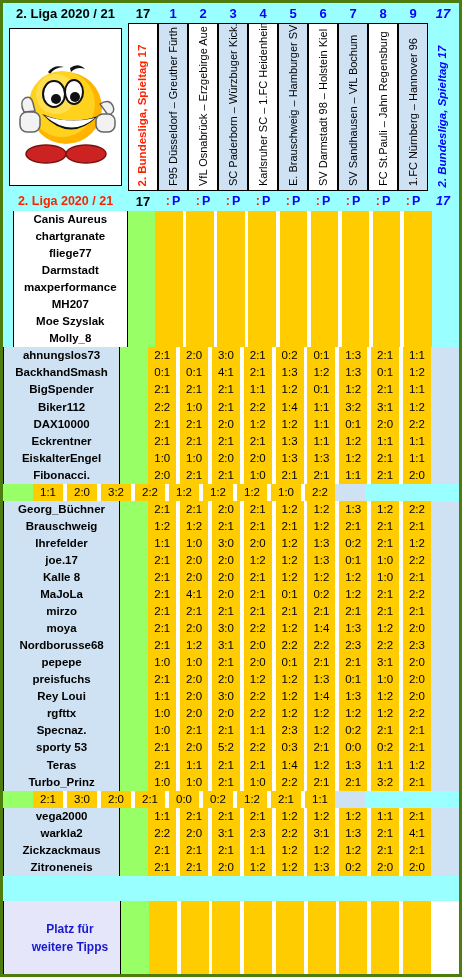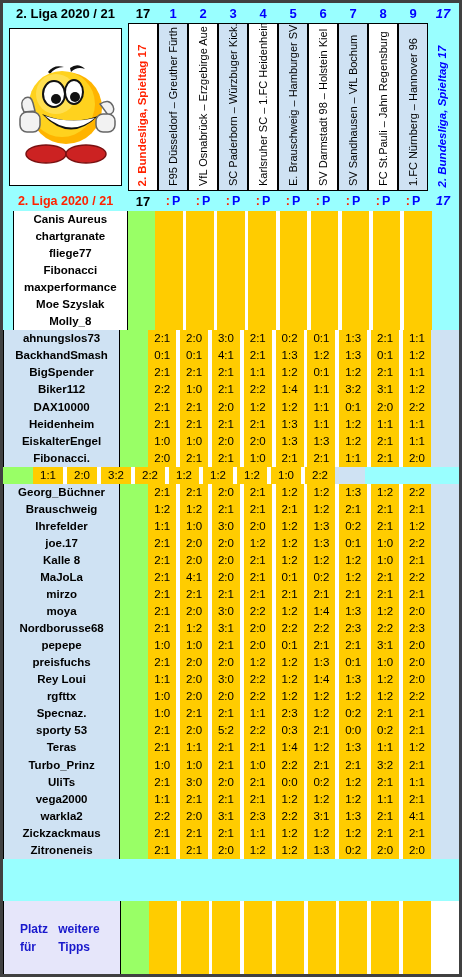--- a/index.html
+++ b/index.html
@@ -5,21 +5,21 @@
 <style>
   html,body{margin:0;padding:0;background:#ffffff;}
   body{
     font-family:"Liberation Sans", sans-serif;
     -webkit-font-smoothing:none;
   }
   #page{
     position:relative;
     width:462px;
     height:977px;
-    background:#404040;
+    background:#4d7c0f;
     overflow:hidden;
     box-sizing:border-box;
   }
   
   #frame{
     position:absolute;
     left:3px; top:3px;
     width:456px; height:971px;
     background:#99ffff;
     box-sizing:border-box;
@@ -195,21 +195,21 @@
     width:456px; height:73px;
     display:flex;
   }
   .ft-name{
     width:125px;
     background:#e6e6fa;
     box-sizing:border-box;
     border-left:1px solid #000000;
     border-right:1px solid #000000;
     display:flex;
-    flex-direction:row;
+    flex-direction:column;
     align-items:center;
     justify-content:center;
     color:#1919cc;
     font-size:12px;
     font-weight:bold;
     line-height:18px;
     padding-left:16px;
   }
   .ft-green{ width:30px; background:#99ff66; }
   .ft-val{ width:30px; background:#ffcc00; }
@@ -404,21 +404,21 @@
           <div class="c-val"></div>
           <div class="c-gap"></div>
           <div class="c-val"></div>
           <div class="c-gap"></div>
           <div class="c-val"></div>
           <div class="c-gap"></div>
           <div class="c-val"></div>
           <div class="c-tail"></div>
         </div>
         <div class="trow plain">
-          <div class="c-name">Fibonacci</div>
+          <div class="c-name">Darmstadt</div>
           <div class="c-green"></div>
           <div class="c-val"></div>
           <div class="c-gap"></div>
           <div class="c-val"></div>
           <div class="c-gap"></div>
           <div class="c-val"></div>
           <div class="c-gap"></div>
           <div class="c-val"></div>
           <div class="c-gap"></div>
           <div class="c-val"></div>
@@ -448,20 +448,42 @@
           <div class="c-val"></div>
           <div class="c-gap"></div>
           <div class="c-val"></div>
           <div class="c-gap"></div>
           <div class="c-val"></div>
           <div class="c-gap"></div>
           <div class="c-val"></div>
           <div class="c-tail"></div>
         </div>
         <div class="trow plain">
+          <div class="c-name">MH207</div>
+          <div class="c-green"></div>
+          <div class="c-val"></div>
+          <div class="c-gap"></div>
+          <div class="c-val"></div>
+          <div class="c-gap"></div>
+          <div class="c-val"></div>
+          <div class="c-gap"></div>
+          <div class="c-val"></div>
+          <div class="c-gap"></div>
+          <div class="c-val"></div>
+          <div class="c-gap"></div>
+          <div class="c-val"></div>
+          <div class="c-gap"></div>
+          <div class="c-val"></div>
+          <div class="c-gap"></div>
+          <div class="c-val"></div>
+          <div class="c-gap"></div>
+          <div class="c-val"></div>
+          <div class="c-tail"></div>
+        </div>
+        <div class="trow plain">
           <div class="c-name">Moe Szyslak</div>
           <div class="c-green"></div>
           <div class="c-val"></div>
           <div class="c-gap"></div>
           <div class="c-val"></div>
           <div class="c-gap"></div>
           <div class="c-val"></div>
           <div class="c-gap"></div>
           <div class="c-val"></div>
           <div class="c-gap"></div>
@@ -602,21 +624,21 @@
           <div class="c-val">1:1</div>
           <div class="c-gap"></div>
           <div class="c-val">0:1</div>
           <div class="c-gap"></div>
           <div class="c-val">2:0</div>
           <div class="c-gap"></div>
           <div class="c-val">2:2</div>
           <div class="c-tail-light"></div>
         </div>
         <div class="trow">
-          <div class="c-name">Heidenheim</div>
+          <div class="c-name">Eckrentner</div>
           <div class="c-green"></div>
           <div class="c-val">2:1</div>
           <div class="c-gap"></div>
           <div class="c-val">2:1</div>
           <div class="c-gap"></div>
           <div class="c-val">2:1</div>
           <div class="c-gap"></div>
           <div class="c-val">2:1</div>
           <div class="c-gap"></div>
           <div class="c-val">1:3</div>
@@ -1063,21 +1085,20 @@
           <div class="c-val">2:1</div>
           <div class="c-gap"></div>
           <div class="c-val">2:1</div>
           <div class="c-gap"></div>
           <div class="c-val">3:2</div>
           <div class="c-gap"></div>
           <div class="c-val">2:1</div>
           <div class="c-tail-light"></div>
         </div>
         <div class="trow">
-          <div class="c-name">UliTs</div>
           <div class="c-green"></div>
           <div class="c-val">2:1</div>
           <div class="c-gap"></div>
           <div class="c-val">3:0</div>
           <div class="c-gap"></div>
           <div class="c-val">2:0</div>
           <div class="c-gap"></div>
           <div class="c-val">2:1</div>
           <div class="c-gap"></div>
           <div class="c-val">0:0</div>

